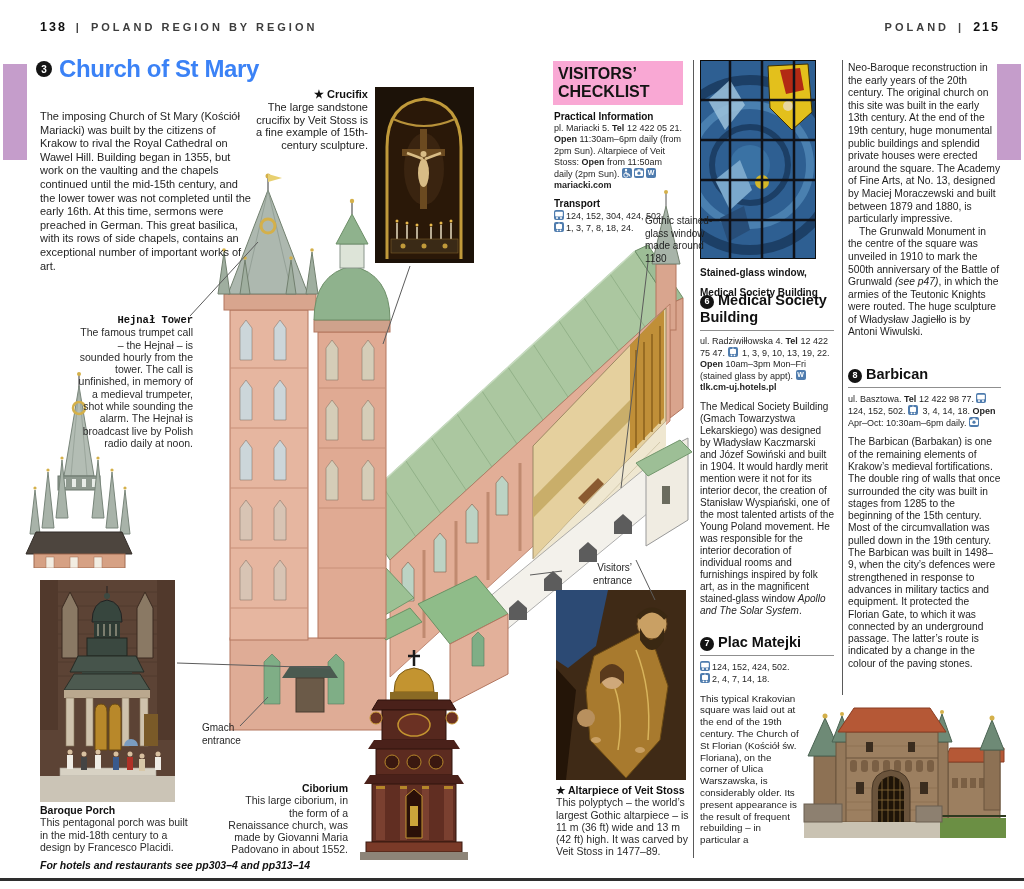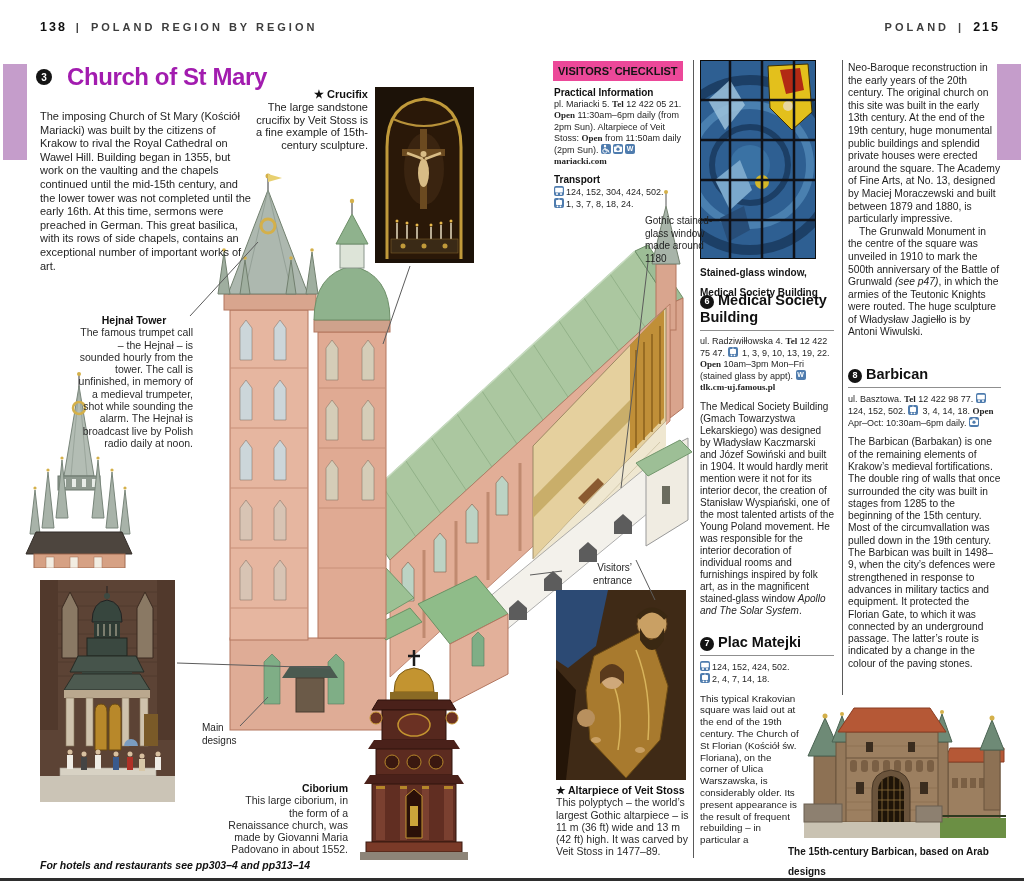--- a/index.html
+++ b/index.html
@@ -9,21 +9,21 @@
   
   .hdr{top:20px;font-size:11px;font-weight:bold;letter-spacing:3px;color:#3d3d3d;white-space:nowrap;}
   .hdr .pg{font-size:12.5px;color:#101010;letter-spacing:2px;}
   .hdr .sep{color:#444;margin:0 9px;font-weight:bold;}
   #hdr-left{left:40px;} #hdr-right{right:24px;}
   .bar{background:#c59dcb;}
   #bar-l{left:3px;top:64px;width:24px;height:96px;}
   #bar-r{right:3px;top:64px;width:24px;height:96px;}
   
   #title{left:36px;top:55px;display:flex;align-items:center;gap:7px;z-index:4;}
-  #title h1{font-size:24px;font-weight:bold;letter-spacing:-0.4px;margin:8px;color:#a21caf;}
+  #title h1{font-size:24px;font-weight:bold;letter-spacing:-0.4px;margin:0;color:#3b82f6;}
   .numc{width:16px;height:16px;border-radius:50%;background:#141414;color:#fff;font-size:10px;
         font-weight:bold;display:inline-flex;align-items:center;justify-content:center;flex:none;}
   .numc-s{display:inline-flex;width:14px;height:14px;border-radius:50%;background:#141414;color:#fff;
         font-size:9px;font-weight:bold;align-items:center;justify-content:center;vertical-align:1px;margin-right:4px;}
   #intro{left:40px;top:110px;width:212px;font-size:11px;line-height:13.6px;color:#1e1e1e;z-index:4;}
   
   .cap{font-size:10.5px;line-height:12.3px;color:#2b2b2b;z-index:4;}
   .capt{font-weight:bold;color:#101010;}
   #cap-crucifix{left:250px;top:88px;width:118px;text-align:right;font-size:11px;line-height:12.8px;}
   #cap-hejnal{left:75px;top:314px;width:118px;text-align:right;}
@@ -33,25 +33,25 @@
   .photocap{font-size:10px;font-weight:bold;line-height:20px;color:#161616;z-index:4;}
   #sg-cap{left:700px;top:263px;width:133px;}
   #barb-cap{left:788px;top:842px;width:228px;}
   
   .lbl{font-size:10px;line-height:12.6px;color:#1f1f1f;z-index:4;}
   #lbl-gothic{left:645px;top:215px;width:68px;}
   #lbl-vent{left:566px;top:562px;width:66px;text-align:right;}
   #lbl-main{left:202px;top:722px;width:50px;}
   
   #checklist{left:553px;top:61px;width:130px;z-index:4;}
-  .cl-title{background:#ec4899;font-weight:bold;font-size:11px;padding:4px 5px;color:#141414;}
+  .cl-title{background:#f9a8d4;font-weight:bold;font-size:16px;padding:4px 5px;color:#141414;}
   .cl-body{padding:6px 1px 0 1px;font-size:9px;line-height:11.2px;color:#1f1f1f;}
   .cl-h{font-weight:bold;font-size:10px;color:#101010;margin-bottom:1px;}
   .cl-sec{margin-bottom:7px;}
-  .bld{font-weight:bold;font-family:Liberation Serif, serif;}
+  .bld{font-weight:bold;}
   .it{font-style:italic;}
   
   .sec-head{font-size:14.5px;font-weight:bold;line-height:17px;color:#101010;}
   .sec-rule{border:none;border-top:1px solid #8f8f8f;margin:4px 0 5px 0;}
   .info{font-size:9px;line-height:11.3px;color:#1f1f1f;}
   .colbody{font-size:10px;line-height:12px;color:#1e1e1e;margin-top:8px;}
   #sec-medical{left:700px;top:292px;width:134px;z-index:4;}
   #sec-plac{left:700px;top:634px;width:134px;z-index:4;}
   #sec-plac .colbody{width:101px;font-size:9.8px;line-height:11.8px;}
   #rcol{left:848px;top:62px;width:153px;font-size:10.3px;line-height:12.6px;color:#1e1e1e;z-index:4;}
@@ -178,21 +178,21 @@
 
   <div class="abs" id="sec-medical">
     <div class="sec-head"><span class="numc-s">6</span><span>Medical Society Building</span></div>
     <hr class="sec-rule">
     <div class="info">
       <span>ul. Radziwiłłowska 4. </span><span class="bld">Tel</span><span> 12 422 75 47. </span><span class="bicon"><svg viewBox="0 0 10 10">
             <path d="M5 0.4 L5 2" stroke="#fff" stroke-width="0.8"></path>
             <rect x="2" y="2" width="6" height="5" rx="0.8" fill="#fff"></rect>
             <circle cx="3.5" cy="8.3" r="0.9" fill="#fff"></circle>
             <circle cx="6.5" cy="8.3" r="0.9" fill="#fff"></circle>
-          </svg></span><span> 1, 3, 9, 10, 13, 19, 22. </span><span class="bld">Open</span><span> 10am–3pm Mon–Fri (stained glass by appt). </span><span class="bicon wicon">W</span><span class="bld">tlk.cm-uj.famous.pl</span>
+          </svg></span><span> 1, 3, 9, 10, 13, 19, 22. </span><span class="bld">Open</span><span> 10am–3pm Mon–Fri (stained glass by appt). </span><span class="bicon wicon">W</span><span class="bld">tlk.cm-uj.hotels.pl</span>
     </div>
     <div class="colbody"><span>The Medical Society Building (Gmach Towarzystwa Lekarskiego) was designed by Władysław Kaczmarski and Józef Sowiński and built in 1904. It would hardly merit mention were it not for its interior decor, the creation of Stanisław Wyspiański, one of the most talented artists of the Young Poland movement. He was responsible for the interior decoration of individual rooms and furnishings inspired by folk art, as in the magnificent stained-glass window </span><span class="it">Apollo and The Solar System</span><span>.</span></div>
   </div>
 
   <div class="abs" id="sec-plac">
     <div class="sec-head"><span class="numc-s">7</span><span>Plac Matejki</span></div>
     <hr class="sec-rule">
     <div class="info">
       <div><span class="bicon"><svg viewBox="0 0 10 10">
               <rect x="1.2" y="1.8" width="7.6" height="4.8" rx="0.8" fill="#fff"></rect>
@@ -230,21 +230,21 @@
           </svg></span><span> 3, 4, 14, 18. </span><span class="bld">Open</span><span> Apr–Oct: 10:30am–6pm daily. </span><span class="bicon"><svg viewBox="0 0 10 10">
             <rect x="1" y="2.5" width="8" height="5.5" rx="0.8" fill="#fff"></rect>
             <rect x="3.5" y="1.3" width="3" height="1.6" fill="#fff"></rect>
             <circle cx="5" cy="5.2" r="1.6" fill="#4f7cae"></circle>
           </svg></span>
     </div>
     <div class="colbody">The Barbican (Barbakan) is one of the remaining elements of Krakow’s medieval fortifications. The double ring of walls that once surrounded the city was built in stages from 1285 to the beginning of the 15th century. Most of the circumvallation was pulled down in the 19th century. The Barbican was built in 1498–9, when the city’s defences were strengthened in response to advances in military tactics and equipment. It protected the Florian Gate, to which it was connected by an underground passage. The latter’s route is indicated by a change in the colour of the paving stones.</div>
   </div>
 
   <div class="abs cap" id="cap-hejnal">
-    <span class="capt" style="display:block;text-align:center;">Hejnał Tower</span>
+    <span class="capt" style="display:block;text-align:right;font-family:Liberation Mono, monospace;">Hejnał Tower</span>
     <span>The famous trumpet call – the Hejnał – is sounded hourly from the tower. The call is unfinished, in memory of a medieval trumpeter, shot while sounding the alarm. The Hejnał is broadcast live by Polish radio daily at noon.</span>
   </div>
   <div class="abs art" style="left:22px;top:368px;width:115px;height:200px">
     <svg viewBox="0 0 115 200">
       <line x1="57" y1="22" x2="57" y2="6" stroke="#555" stroke-width="1.2"></line>
       <circle cx="57" cy="6" r="2" fill="#d4b04a"></circle>
       <polygon points="42,108 72,108 57,18" fill="#b3bdb4" stroke="#78857a"></polygon>
       <path d="M57,18 L49,108 M57,18 L65,108" stroke="#8a968c" stroke-width="0.6"></path>
       <circle cx="57" cy="40" r="6" fill="none" stroke="#d4b04a" stroke-width="2.5"></circle>
       <rect x="36" y="108" width="42" height="14" fill="#8f9a90" stroke="#6b766c"></rect>
@@ -363,21 +363,21 @@
       <path d="M136,152 Q136,106 174,98 Q212,106 212,152 Z" fill="#8fb28d" stroke="#6d8f68"></path>
       <rect x="162" y="76" width="24" height="24" fill="#dde4d8" stroke="#8a968c"></rect>
       <polygon points="158,76 190,76 174,46" fill="#8fb28d" stroke="#6d8f68"></polygon>
       <line x1="174" y1="46" x2="174" y2="34" stroke="#555" stroke-width="1.2"></line>
       <circle cx="174" cy="33" r="2.2" fill="#d4b04a"></circle>
     </svg>
   </div>
 
   <div class="abs lbl" id="lbl-gothic">Gothic stained-glass window made around 1180</div>
   <div class="abs lbl" id="lbl-vent">Visitors’ entrance</div>
-  <div class="abs lbl" id="lbl-main">Main designs</div>
+  <div class="abs lbl" id="lbl-main">Gmach entrance</div>
 
   <div class="abs photo" style="left:40px;top:580px;width:135px;height:222px">
     <svg viewBox="0 0 135 222">
       <rect width="135" height="222" fill="#5c4335"></rect>
       <path d="M0,12 H135 M0,26 H135 M0,40 H135 M0,54 H135 M0,68 H135 M0,82 H135 M0,96 H135" stroke="#4a3529" stroke-width="0.8" opacity="0.7"></path>
       <rect x="0" y="0" width="18" height="150" fill="#51392c"></rect>
       <rect x="117" y="0" width="18" height="160" fill="#51392c"></rect>
       <polygon points="22,28 30,12 38,28 38,78 22,78" fill="#8a7964" stroke="#3a2a20"></polygon>
       <polygon points="97,28 105,12 113,28 113,78 97,78" fill="#8a7964" stroke="#3a2a20"></polygon>
       <line x1="67" y1="6" x2="67" y2="14" stroke="#222"></line>
@@ -410,20 +410,24 @@
         <circle cx="76" cy="174" r="2.5" fill="#d8c0a0"></circle>
           <rect x="73" y="177" width="6" height="13" fill="#3a5a8c"></rect>
         <circle cx="90" cy="174" r="2.5" fill="#d8c0a0"></circle>
           <rect x="87" y="177" width="6" height="13" fill="#b03026"></rect>
         <circle cx="102" cy="176" r="2.5" fill="#d8c0a0"></circle>
           <rect x="99" y="179" width="6" height="12" fill="#d8c8a8"></rect>
         <circle cx="118" cy="174" r="2.5" fill="#d8c0a0"></circle>
           <rect x="115" y="177" width="6" height="13" fill="#f0ede6"></rect>
       </g>
     </svg>
+  </div>
+  <div class="abs cap" id="cap-porch">
+    <span class="capt" style="display:block;">Baroque Porch</span>
+    <span>This pentagonal porch was built in the mid-18th century to a design by Francesco Placidi.</span>
   </div>
 
   <div class="abs photo" style="left:348px;top:646px;width:132px;height:216px">
     <svg viewBox="0 0 132 216">
       <path d="M66,4 V20 M60,10 H72" stroke="#1a1a1a" stroke-width="2.5"></path>
       <path d="M46,46 Q46,24 66,22 Q86,24 86,46 Z" fill="#c39430" stroke="#7a5a14"></path>
       <rect x="42" y="46" width="48" height="8" fill="#8a6a24"></rect>
       <polygon points="30,54 102,54 108,64 24,64" fill="#4a211a" stroke="#2e120c"></polygon>
       <rect x="34" y="64" width="64" height="30" fill="#56281e" stroke="#2e120c"></rect>
       <ellipse cx="66" cy="79" rx="16" ry="11" fill="#6b3123" stroke="#c39430" stroke-width="1.5"></ellipse>
@@ -518,21 +522,20 @@
       <path d="M84,124 V92 Q84,74 103,72 Q122,74 122,92 V124 Z" fill="#6b543c" stroke="#4a3826"></path>
       <path d="M90,124 V94 Q90,80 103,78 Q116,80 116,94 V124 Z" fill="#1e1408"></path>
       <path d="M94,82 V124 M100,79 V124 M106,79 V124 M112,82 V124 M90,92 H116 M90,102 H116 M90,112 H116" stroke="#8a6d3a" stroke-width="0.8"></path>
       <rect x="152" y="120" width="66" height="20" fill="#6b8f44"></rect>
       <line x1="150" y1="118" x2="218" y2="118" stroke="#2e3a20" stroke-width="2"></line>
       <rect x="16" y="124" width="136" height="16" fill="#c9c2b2"></rect>
       <rect x="16" y="106" width="38" height="18" fill="#8d8070" stroke="#6b5f50"></rect>
       <rect x="128" y="108" width="26" height="16" fill="#8d8070" stroke="#6b5f50"></rect>
     </svg>
   </div>
-  <div class="abs photocap" id="barb-cap">The 15th-century Barbican, based on Arab designs</div>
 
   <svg class="abs" id="leaders" viewBox="0 0 1024 889">
     <g stroke="#5c5c5c" stroke-width="1" fill="none">
       <line x1="190" y1="316" x2="258" y2="242"></line>
       <line x1="410" y1="266" x2="383" y2="344"></line>
       <line x1="648" y1="262" x2="621" y2="488"></line>
       <line x1="562" y1="571" x2="530" y2="575"></line>
       <line x1="636" y1="560" x2="655" y2="600"></line>
       <line x1="240" y1="726" x2="268" y2="697"></line>
       <line x1="177" y1="663" x2="330" y2="668"></line>

